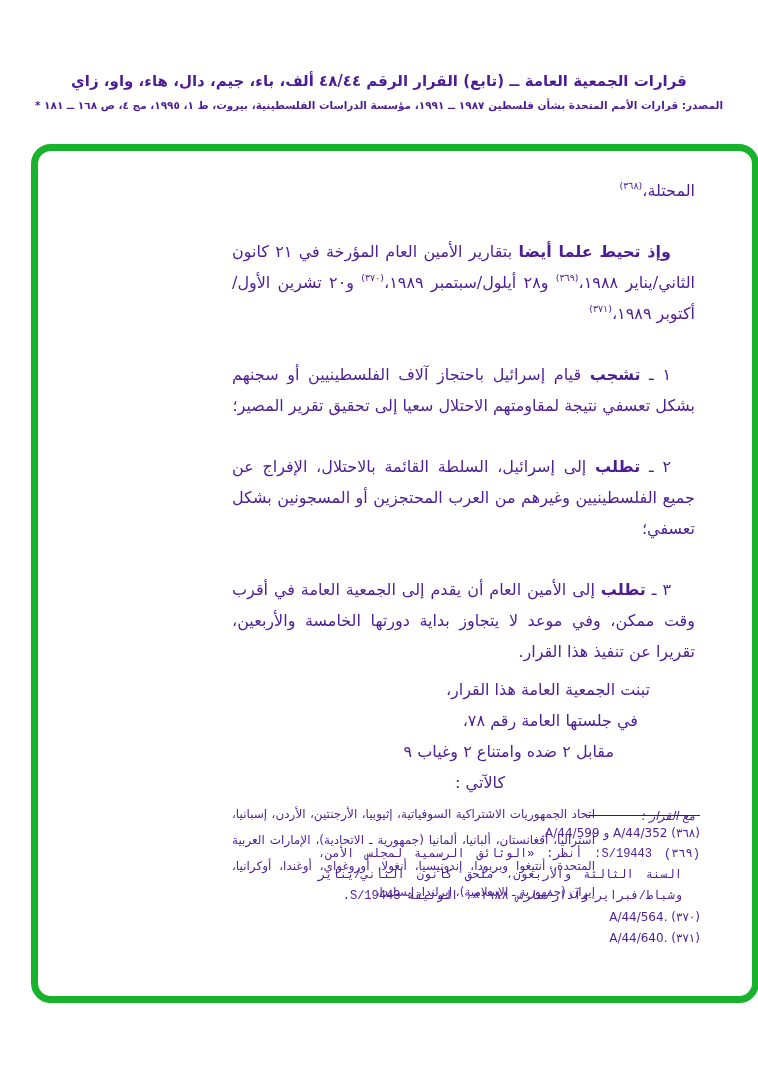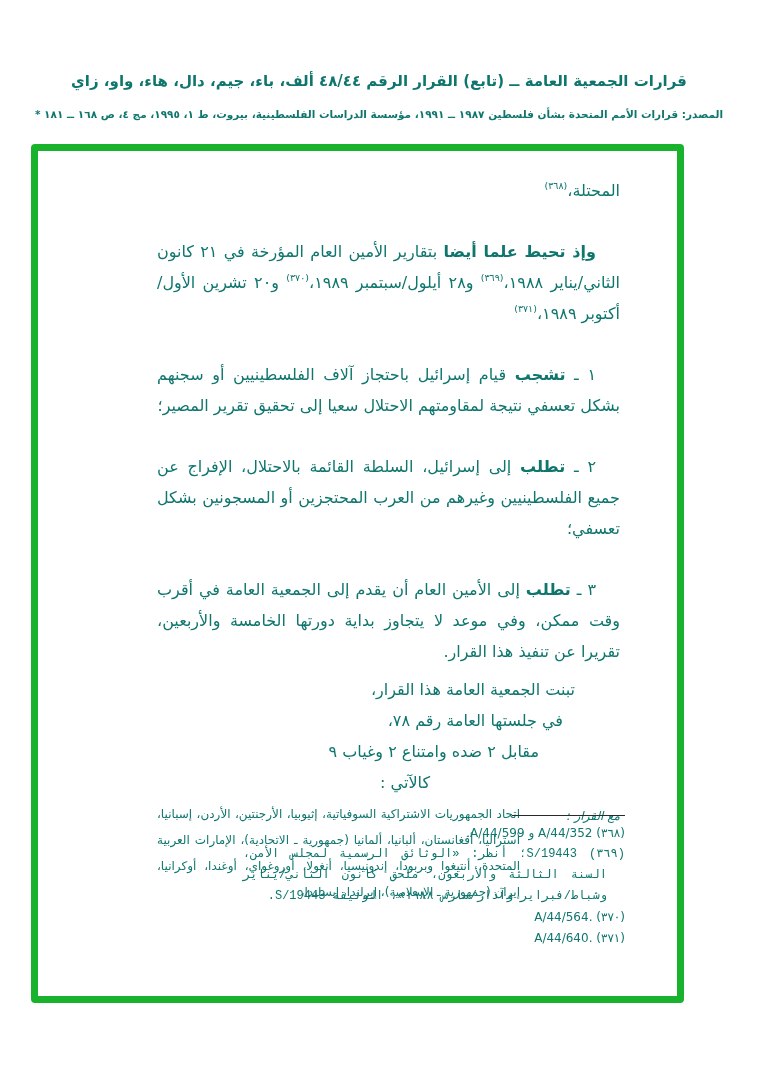--- a/index.html
+++ b/index.html
@@ -1,22 +1,22 @@
 <!DOCTYPE html>
 <html lang="ar"><head>
 <meta charset="utf-8">
 <style>
   html,body{margin:0;padding:0;background:#ffffff;}
   .page{position:relative;width:758px;height:1078px;background:#ffffff;overflow:hidden;
-        font-family:"DejaVu Sans",sans-serif;color:#0f766e;}
+        font-family:"DejaVu Sans",sans-serif;color:#4c1d95;}
   .header{position:absolute;top:72px;left:0;right:0;text-align:center;direction:rtl;}
   .header-title{font-weight:bold;font-size:15px;letter-spacing:0;}
-  .header-source{font-weight:bold;font-size:10.5px;margin-top:18px;}
-  .frame{position:absolute;left:31px;top:144px;width:653px;height:859px;
-         border:7px solid #19b22d;border-radius:4px;box-sizing:border-box;}
+  .header-source{font-weight:bold;font-size:10.5px;margin-top:9px;}
+  .frame{position:absolute;left:31px;top:144px;width:728px;height:859px;
+         border:7px solid #19b22d;border-radius:20px;box-sizing:border-box;}
   .body-text{position:absolute;top:24px;right:57px;width:463px;direction:rtl;}
   .para{margin:0 0 2px 0;font-size:16px;line-height:31px;text-align:justify;}
   .para.indent{text-indent:24px;margin-top:30px;}
   .para sup{font-size:9.5px;line-height:0;vertical-align:7px;letter-spacing:-0.5px;}
   .vote{margin-top:7px;}
   .vote-line{font-size:16px;line-height:31px;white-space:nowrap;}
   .vl0{padding-right:45px;}
   .vl1{padding-right:57px;}
   .vl2{padding-right:98px;}
   .vl3{padding-right:81px;}

